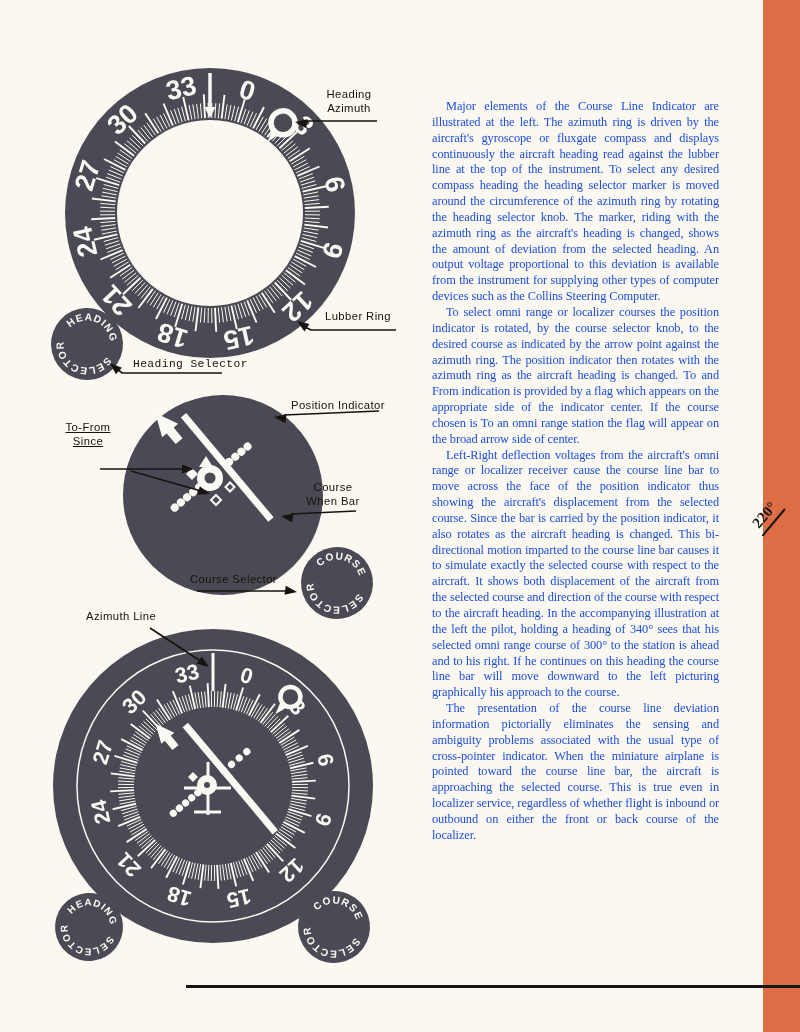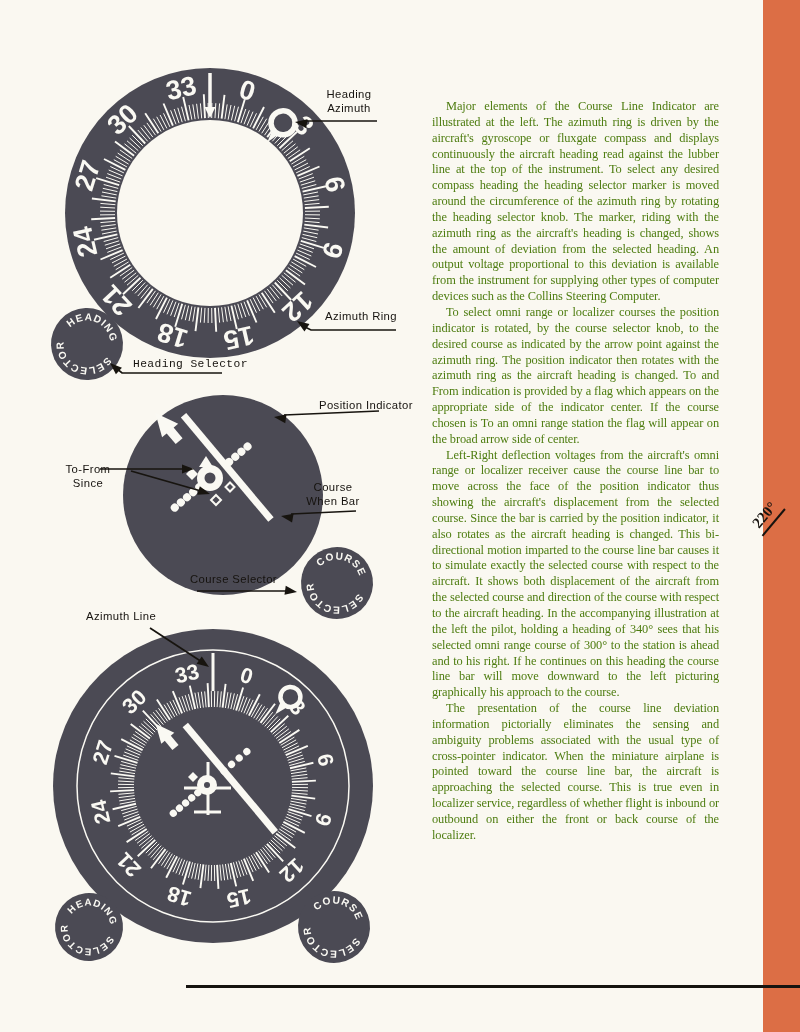--- a/index.html
+++ b/index.html
@@ -5,21 +5,21 @@
   html,body{margin:0;padding:0;background:#e8e6e0;}
   .page{position:relative;width:800px;height:1032px;background:#faf8f1;overflow:hidden;
         font-family:"Liberation Sans",sans-serif;}
   .stripe{position:absolute;left:763px;top:0;width:37px;height:1032px;}
   .tab{position:absolute;left:749px;top:506px;transform:rotate(-50deg);
        font-family:"Liberation Serif",serif;font-size:15px;font-weight:bold;color:#17130f;
        border-bottom:2px solid #17130f;padding:0 3px 2px;}
   .rule{position:absolute;left:186px;top:985px;width:614px;height:3px;background:#15130f;}
   .article{position:absolute;left:432px;top:99px;width:287px;
            font-family:"Liberation Serif",serif;font-size:12.4px;line-height:15.85px;
-           text-align:justify;color:#4d7c0f;letter-spacing:-0.1px;}
+           text-align:justify;color:#1d4ed8;letter-spacing:-0.1px;}
   .article p{margin:0;text-indent:14px;}
   .lbl{position:absolute;font-size:11.3px;line-height:13.5px;color:#16130f;
        letter-spacing:.4px;white-space:nowrap;}
   .lbl.c{text-align:center;white-space:normal;}
   svg.fig{position:absolute;left:0;top:0;}
 </style>
 </head>
 <body>
 
 <div class="page">
@@ -179,24 +179,24 @@
         <polygon points="0,0 -12,4.5 -12,-4.5" fill="#17140f" transform="translate(297 592) rotate(8)"></polygon>
         <polyline points="150,628 202,662" fill="none" stroke="#17140f" stroke-width="1.7"></polyline>
         <polygon points="0,0 -12,4.5 -12,-4.5" fill="#17140f" transform="translate(209 667) rotate(35)"></polygon>
       </g>
     </svg>
 
   <div class="lbl c" style="left:318px;top:88px;width:62px;">
     <span>Heading</span><br>
     <span>Azimuth</span>
   </div>
-  <div class="lbl" style="left:325px;top:310px;">Azimuth Ring</div>
+  <div class="lbl" style="left:325px;top:310px;">Lubber Ring</div>
   <div class="lbl" style="left:133px;top:358px;font-family:Liberation Mono, monospace;">Heading Selector</div>
-  <div class="lbl" style="left:291px;top:399px;margin-left:28px;">Position Indicator</div>
-  <div class="lbl c" style="left:60px;top:463px;width:56px;">
+  <div class="lbl" style="left:291px;top:399px;">Position Indicator</div>
+  <div class="lbl c" style="left:60px;top:421px;width:56px;text-decoration:underline;">
     <span>To-From</span><br>
     <span>Since</span>
   </div>
   <div class="lbl c" style="left:306px;top:481px;width:54px;">
     <span>Course</span><br>
     <span>When Bar</span>
   </div>
   <div class="lbl" style="left:190px;top:573px;">Course Selector</div>
   <div class="lbl" style="left:86px;top:610px;">Azimuth Line</div>
 

